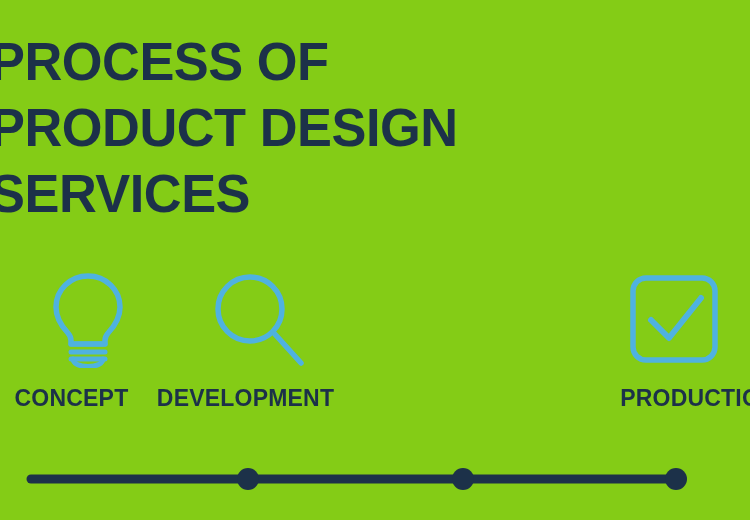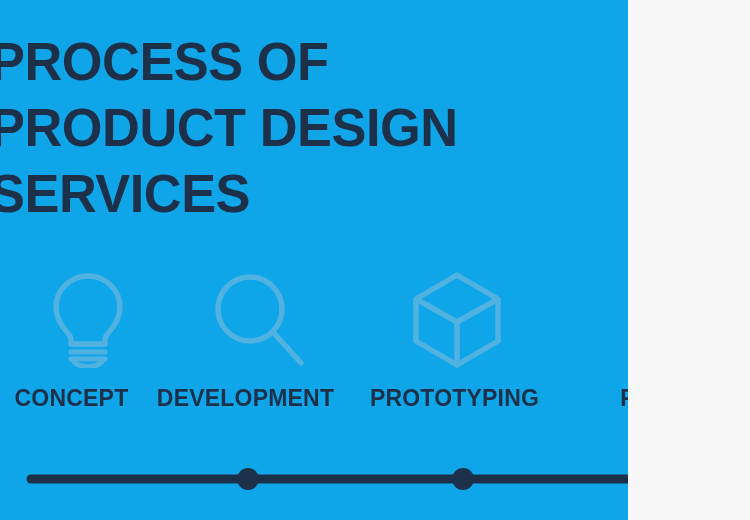--- a/index.html
+++ b/index.html
@@ -10,23 +10,23 @@
     width: 750px;
     height: 520px;
     overflow: hidden;
     background: #f7f7f7;
     font-family: "Liberation Sans", sans-serif;
     -webkit-font-smoothing: antialiased;
   }
 
   #infographic {
     position: relative;
-    width: 628px;
+    width: 750px;
     height: 520px;
-    background: #0ea5e9;
+    background: #84cc16;
     overflow: hidden;
   }
 
   
   .title-block {
     position: absolute;
     left: -10px;
     top: 28px;
     width: 620px;
   }
@@ -141,30 +141,20 @@
     <div class="step step-development">
       <span class="step-icon">
         <svg viewBox="0 0 100 100" xmlns="http://www.w3.org/2000/svg">
           <circle cx="42" cy="41" r="32" fill="none" stroke="#4fb2e0" stroke-width="5.5"></circle>
           <line x1="65" y1="64" x2="93" y2="95" stroke="#4fb2e0" stroke-width="5.5" stroke-linecap="round"></line>
         </svg>
       </span>
       <span class="step-label">DEVELOPMENT</span>
     </div>
 
-    <div class="step step-prototyping">
-      <span class="step-icon">
-        <svg viewBox="0 0 100 100" xmlns="http://www.w3.org/2000/svg">
-          <path d="M50 7 L91 31 V73 L50 97 L9 73 V31 Z" fill="none" stroke="#4fb2e0" stroke-width="5.5" stroke-linejoin="round"></path>
-          <path d="M9 31 L50 54 L91 31" fill="none" stroke="#4fb2e0" stroke-width="5.5" stroke-linejoin="round"></path>
-          <line x1="50" y1="54" x2="50" y2="97" stroke="#4fb2e0" stroke-width="5.5" stroke-linecap="round"></line>
-        </svg>
-      </span>
-      <span class="step-label">PROTOTYPING</span>
-    </div>
 
     <div class="step step-production">
       <span class="step-icon">
         <svg viewBox="0 0 100 100" xmlns="http://www.w3.org/2000/svg">
           <rect x="8" y="10" width="82" height="82" rx="13" ry="13" fill="none" stroke="#4fb2e0" stroke-width="5.5"></rect>
           <path d="M26 52 L44 70 L76 30" fill="none" stroke="#4fb2e0" stroke-width="6" stroke-linecap="round" stroke-linejoin="round"></path>
         </svg>
       </span>
       <span class="step-label">PRODUCTION</span>
     </div>

